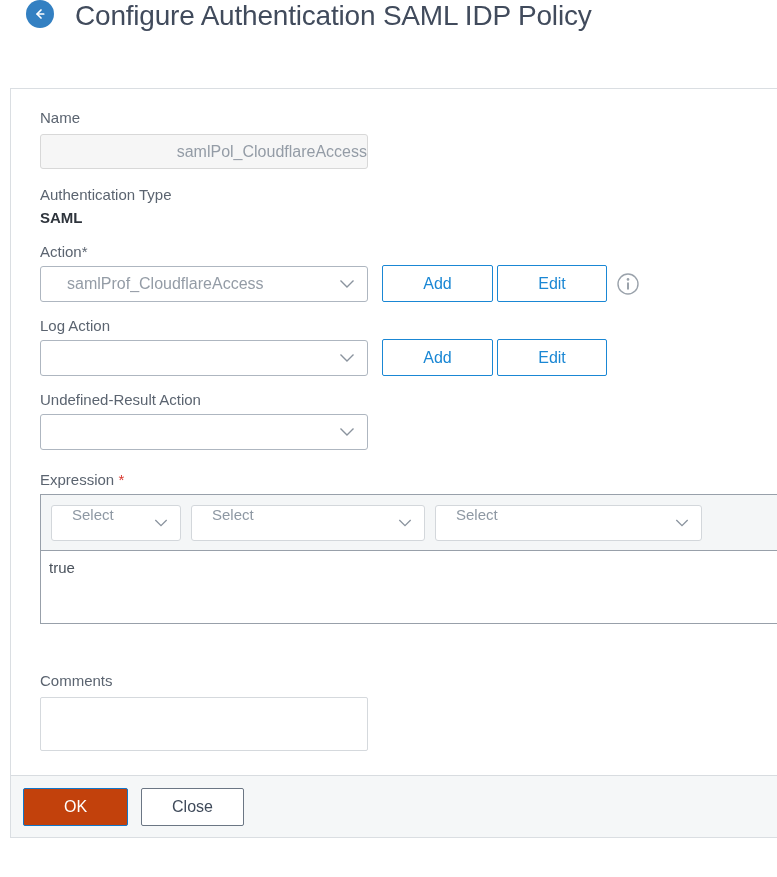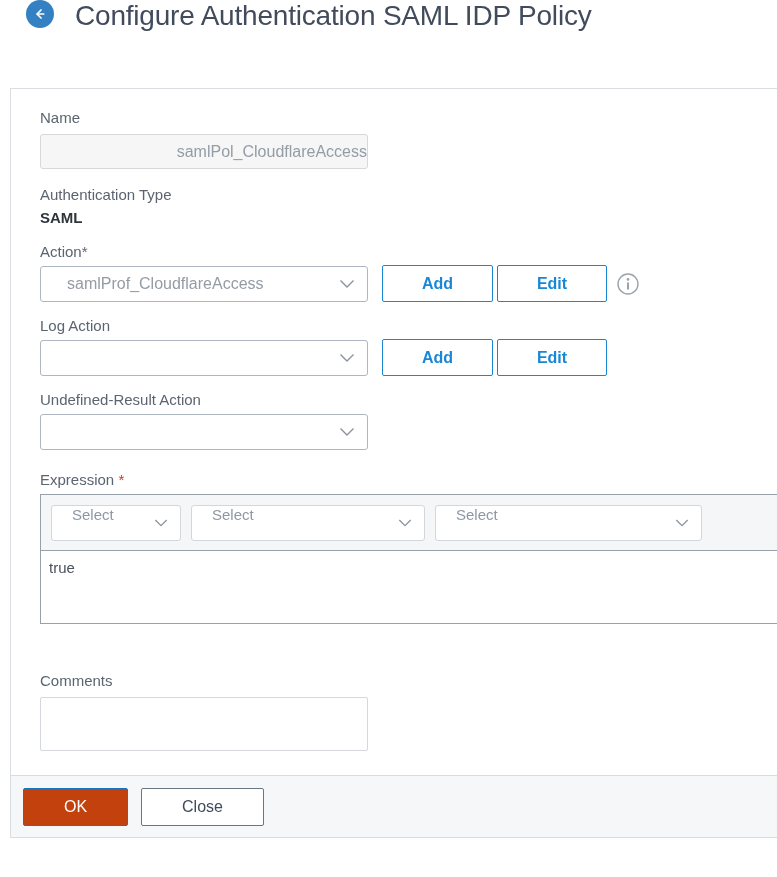--- a/index.html
+++ b/index.html
@@ -47,21 +47,20 @@
     display: flex; align-items: center; padding-left: 26px;
     font-size: 16px; color: #949ca6; cursor: pointer;
   }
   .selectbox .chev { position: absolute; right: 12px; top: 50%; transform: translateY(-50%); display: flex; }
   .row { display: flex; align-items: center; }
   .btn-outline-blue {
     width: 111px; height: 37px; background: #ffffff;
     border: 1px solid #1a87d4; border-radius: 2px;
     color: #1a87d4; font-size: 16px; font-family: "Liberation Sans", sans-serif;
     cursor: pointer;
-    font-weight: bold;
   }
   .btn-edit { width: 110px; }
   .info-icon { margin-left: 10px; display: flex; align-items: center; }
   
   .mt17 { margin-top: 17px; }
   .mt15 { margin-top: 15px; }
   .mt5  { margin-top: 5px; }
   .mt6  { margin-top: 6px; }
   .mt21 { margin-top: 21px; }
   
@@ -97,21 +96,21 @@
     position: absolute; left: 0; bottom: 0; width: 100%; height: 62px;
     background: #f5f7f8; border-top: 1px solid #d8dce0;
     display: flex; align-items: center; padding-left: 12px;
   }
   .btn-ok {
     width: 105px; height: 38px; background: #c2410c; border: 1px solid #1276c8;
     border-radius: 2px; color: #ffffff; font-size: 16px;
     font-family: "Liberation Sans", sans-serif; cursor: pointer;
   }
   .btn-close {
-    width: 123px; height: 38px; margin-left: 13px; background: #ffffff;
+    width: 103px; height: 38px; margin-left: 13px; background: #ffffff;
     border: 1px solid #6b7684; border-radius: 2px; color: #3f4a5a; font-size: 16px;
     font-family: "Liberation Sans", sans-serif; cursor: pointer;
   }
 </style>
 </head>
 <body>
 
 <div class="page-header">
   <div class="back-btn">
     <span style="display:flex;">

